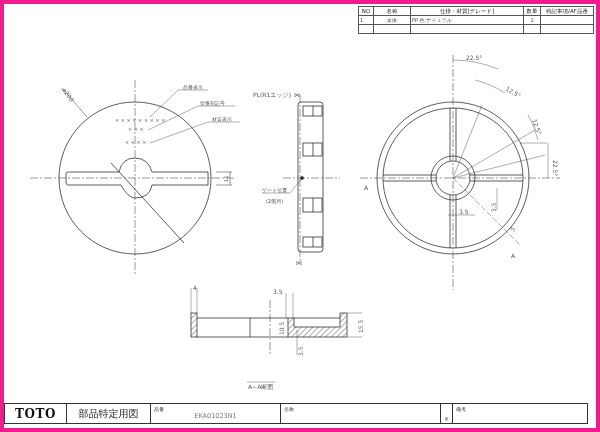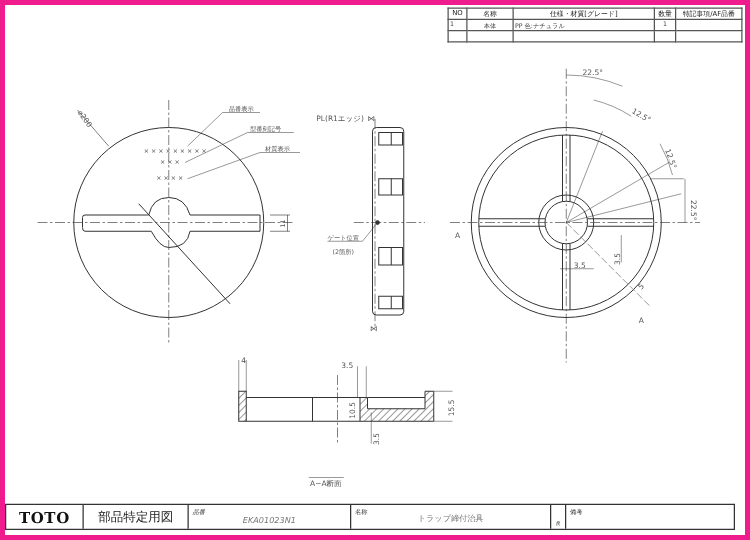--- a/index.html
+++ b/index.html
@@ -6,21 +6,21 @@
   body { width: 600px; height: 432px; position: relative; overflow: hidden; font-family: "DejaVu Sans", sans-serif; }
   .frame { position: absolute; left: 0; top: 0; width: 600px; height: 432px; box-sizing: border-box; border: 4px solid #ee1c8c; background: #fff; }
   .drawing { position: absolute; left: 0; top: 0; width: 600px; height: 432px; }
   .parts-table { position: absolute; left: 358px; top: 6px; width: 236px; border-collapse: collapse; font-size: 5px; color: #444; }
   .parts-table td, .parts-table th { border: 1px solid #555; height: 8px; padding: 0 1px; font-weight: normal; white-space: nowrap; overflow: hidden; }
   .parts-table th { font-size: 5.5px; color: #222; text-align: center; }
   .title-block { position: absolute; left: 4px; top: 403px; width: 584px; height: 21px; border: 1px solid #333; box-sizing: border-box; display: flex; font-size: 6px; color: #333; }
   .tb-cell { border-right: 1px solid #333; box-sizing: border-box; height: 100%; position: relative; }
   .tb-logo { width: 62px; display: flex; align-items: center; justify-content: center; font-family: "DejaVu Serif", serif; font-weight: bold; font-size: 12px; color: #111; letter-spacing: 0.5px; }
   .tb-type { width: 84px; display: flex; align-items: center; justify-content: center; font-size: 10px; color: #222; }
-  .tb-code { width: 130px; font-style: italic; }
+  .tb-code { width: 130px; }
   .tb-name { width: 160px; }
   .tb-scale { width: 12px; font-size: 3.5px; display: flex; align-items: center; justify-content: center; writing-mode: vertical-rl; color: #666; }
   .tb-remark { flex: 1; border-right: none; }
   .tb-label { position: absolute; left: 3px; top: 2px; font-size: 5px; color: #333; }
   .tb-value { position: absolute; left: 0; right: 0; bottom: 3px; text-align: center; font-size: 6.5px; color: #777; }
   .lbl { font-family: "DejaVu Sans", sans-serif; fill: #555; }
 </style>
 </head>
 <body>
 
@@ -179,19 +179,18 @@
 
 <div class="title-block">
   <div class="tb-cell tb-logo">TOTO</div>
   <div class="tb-cell tb-type">部品特定用図</div>
   <div class="tb-cell tb-code">
     <span class="tb-label">品番</span>
     <span class="tb-value">EKA01023N1</span>
   </div>
   <div class="tb-cell tb-name">
     <span class="tb-label">名称</span>
-    <span class="tb-value">トラップ締付治具</span>
   </div>
   <div class="tb-cell tb-scale">尺度</div>
   <div class="tb-cell tb-remark">
     <span class="tb-label">備考</span>
   </div>
 </div>
 
 </body></html>

